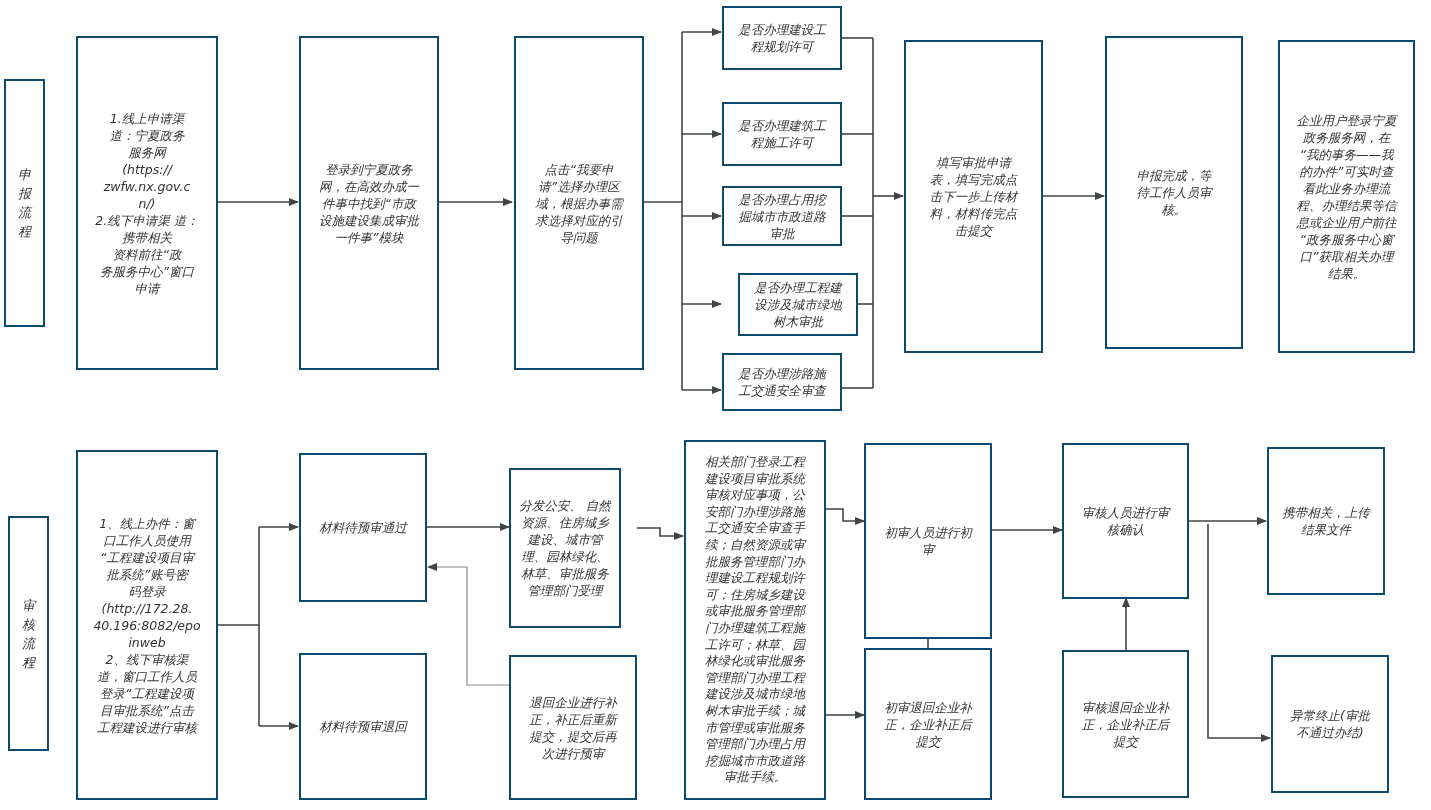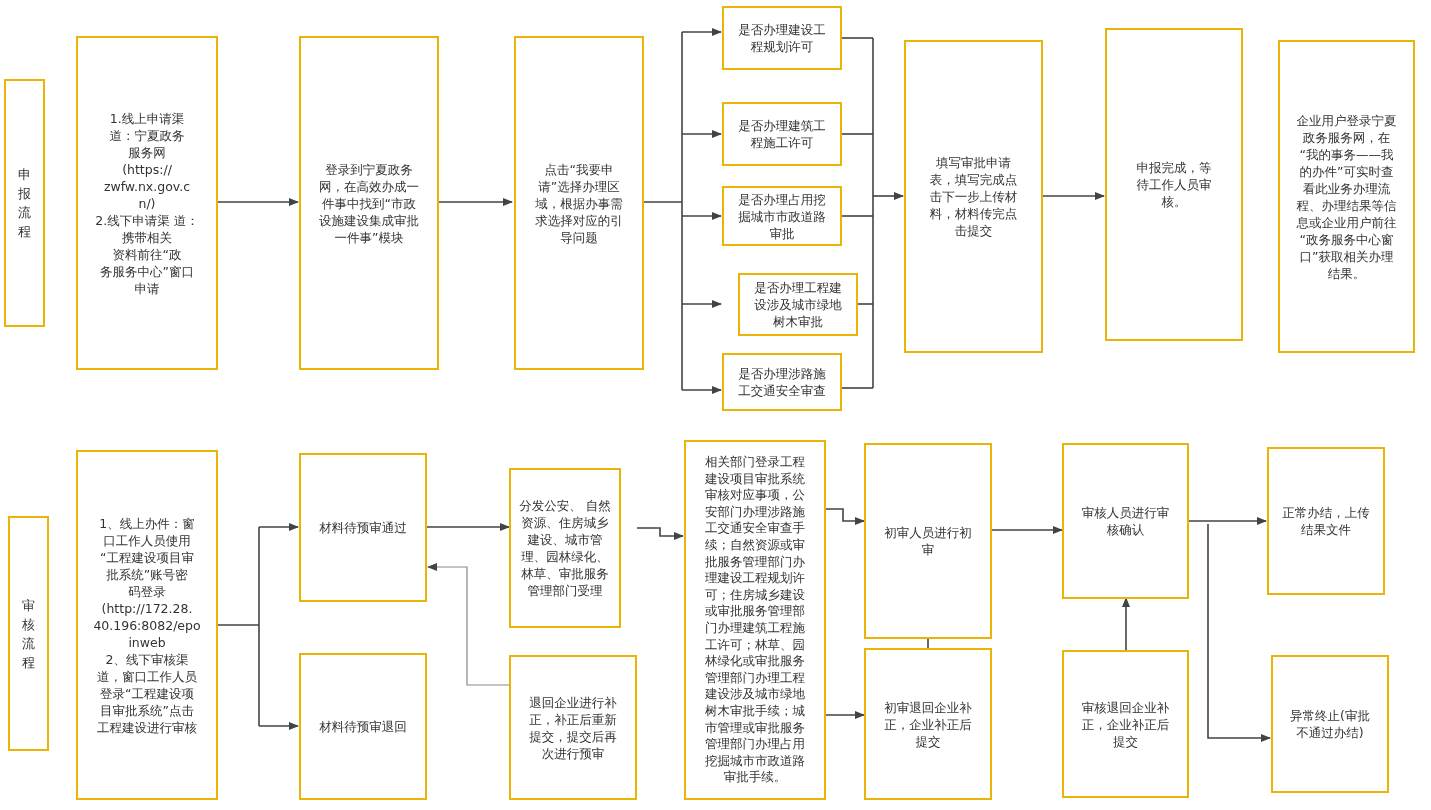--- a/index.html
+++ b/index.html
@@ -1,22 +1,22 @@
 <!DOCTYPE html>
 <html><head>
 <meta charset="utf-8">
 <style>
   html, body { margin:0; padding:0; background:#ffffff; }
   body { width:1431px; height:810px; position:relative; overflow:hidden;
          font-family:"DejaVu Sans", "Liberation Sans", sans-serif; }
   #canvas { position:absolute; left:0; top:0; }
-  .node { position:absolute; box-sizing:border-box; border:2px solid #eab308;
+  .node { position:absolute; box-sizing:border-box; border:2px solid #0c4a6e;
           background:#ffffff; display:flex; align-items:center; justify-content:center;
           text-align:center; color:#333333; font-size:12.5px; line-height:17px;
-          padding:4px 5px; word-break:break-all; }
+          padding:4px 5px; word-break:break-all;font-style:italic; }
   .node span { display:block; white-space:pre-line; }
   .lane { font-size:13px; line-height:19px; padding:0; }
   .dense { font-size:12.5px; line-height:16.6px; padding:4px 6px; }
   svg line, svg polyline { stroke:#3f4447; stroke-width:1.6; fill:none; }
   svg polyline.thin { stroke:#888888; stroke-width:1.2; }
 </style>
 </head>
 <body>
 
 <svg id="canvas" width="1431" height="810">
@@ -124,21 +124,21 @@
 工交通安全审查</span>
   </div>
 
 <div class="node" style="left:904px;top:40px;width:139px;height:313px;">
     <span>填写审批申请
 表，填写完成点
 击下一步上传材
 料，材料传完点
 击提交</span>
   </div>
-<div class="node" style="left:1105px;top:28px;width:138px;height:313px;">
+<div class="node" style="left:1105px;top:36px;width:138px;height:313px;">
     <span>申报完成，等
 待工作人员审
 核。</span>
   </div>
 <div class="node" style="left:1278px;top:40px;width:137px;height:313px;">
     <span>企业用户登录宁夏
 政务服务网，在
 “我的事务——我
 的办件”可实时查
 看此业务办理流
@@ -218,19 +218,19 @@
 <div class="node" style="left:1062px;top:443px;width:127px;height:156px;">
     <span>审核人员进行审
 核确认</span>
   </div>
 <div class="node" style="left:1062px;top:650px;width:127px;height:148px;">
     <span>审核退回企业补
 正，企业补正后
 提交</span>
   </div>
 <div class="node" style="left:1267px;top:447px;width:118px;height:148px;">
-    <span>正常办结，上传
+    <span>携带相关，上传
 结果文件</span>
   </div>
 <div class="node" style="left:1271px;top:655px;width:118px;height:138px;">
     <span>异常终止(审批
 不通过办结)</span>
   </div>
 
 </body></html>

